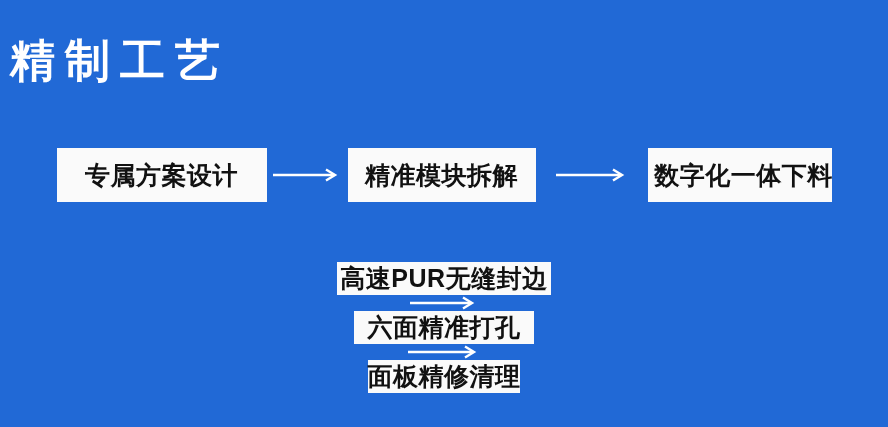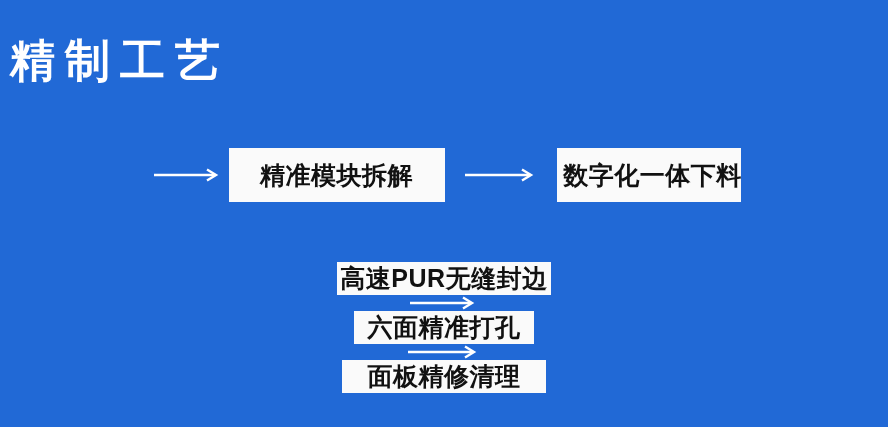--- a/index.html
+++ b/index.html
@@ -56,25 +56,25 @@
     justify-content: center;
     padding: 0 14px;
     box-sizing: border-box;
     font-size: 25px;
     font-weight: 700;
     letter-spacing: 0.5px;
     white-space: nowrap;
     font-family: "Liberation Sans", "DejaVu Sans", sans-serif;
   }
   .step-box.w1 { width: 210px; }
-  .step-box.w2 { width: 216px; }
+  .step-box.w2 { width: 188px; }
   .step-box.w3 { width: 184px; padding-left: 22px; }
   .step-box.w4 { width: 214px; }
   .step-box.w5 { width: 180px; }
-  .step-box.w6 { width: 204px; }
+  .step-box.w6 { width: 152px; }
 
   .arrow {
     height: 54px;
     display: flex;
     align-items: center;
     justify-content: center;
   }
   .arrow.a1 { width: 81px; }
   .arrow.a2 { width: 112px; }
   .arrow.a3 { width: 81px; }
@@ -83,20 +83,21 @@
 </style>
 </head>
 <body>
 
 <div id="canvas">
 
   <div class="title">精制工艺</div>
 
   <div class="row" id="row-1">
 
+    <div class="step-box w1">专属方案设计</div>
 
     <div class="arrow a1">
       <svg width="68" height="16" viewBox="0 0 68 16" aria-hidden="true">
         <line x1="0" y1="8" x2="60" y2="8" stroke="#ffffff" stroke-width="2.4"></line>
         <polyline points="53,2.5 62,8 53,13.5" fill="none" stroke="#ffffff" stroke-width="2.4" stroke-linejoin="miter" stroke-linecap="butt"></polyline>
       </svg>
     </div>
 
     <div class="step-box w2">精准模块拆解</div>
 

